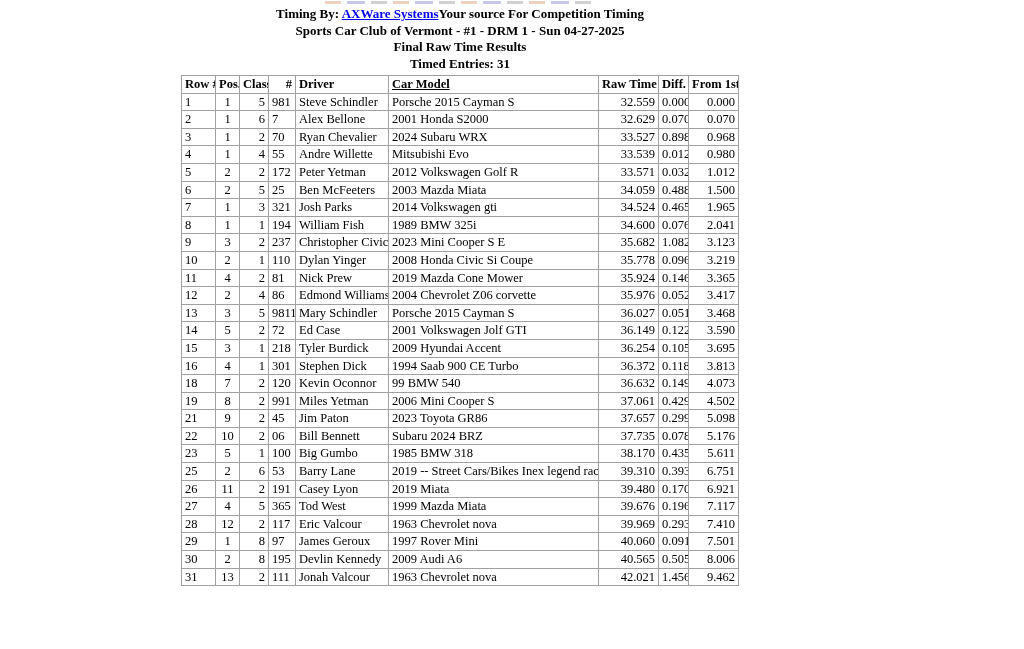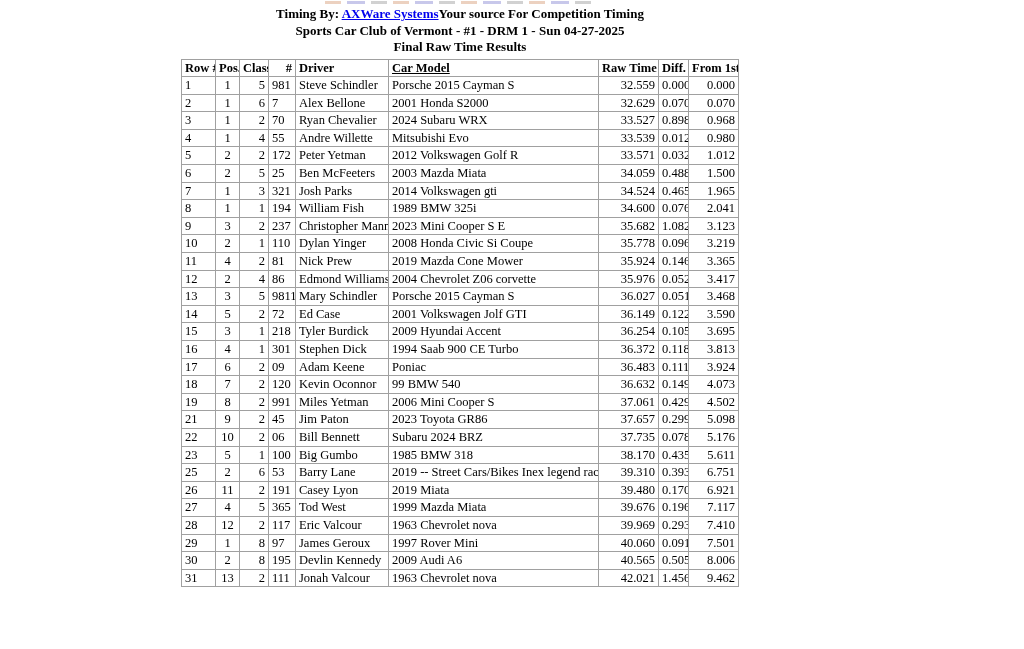--- a/index.html
+++ b/index.html
@@ -88,20 +88,21 @@
 <body>
 
 <div class="page">
 
   <div class="top-sliver"></div>
 
   <div class="header-block">
     <div class="hline"><span>Timing By: </span><a class="timing-link" href="#">AXWare Systems</a><span>Your source For Competition Timing</span></div>
     <div class="hline">Sports Car Club of Vermont - #1 - DRM 1 - Sun 04-27-2025</div>
     <div class="hline">Final Raw Time Results</div>
+    <div class="hline">Timed Entries: 31</div>
   </div>
 
   <table class="results">
     <colgroup>
       <col class="w0">
         <col class="w1">
         <col class="w2">
         <col class="w3">
         <col class="w4">
       <col class="w5">
@@ -209,21 +210,21 @@
           <td class="c5">1989 BMW 325i</td>
           <td class="c6">34.600</td>
           <td class="c7">0.076</td>
           <td class="c8">2.041</td>
         </tr>
         <tr>
           <td class="c0">9</td>
           <td class="c1">3</td>
           <td class="c2">2</td>
           <td class="c3">237</td>
-          <td class="c4">Christopher Mann</td>
+          <td class="c4">Christopher Civic</td>
           <td class="c5">2023 Mini Cooper S E</td>
           <td class="c6">35.682</td>
           <td class="c7">1.082</td>
           <td class="c8">3.123</td>
         </tr>
         <tr>
           <td class="c0">10</td>
           <td class="c1">2</td>
           <td class="c2">1</td>
           <td class="c3">110</td>
@@ -293,31 +294,20 @@
           <td class="c1">4</td>
           <td class="c2">1</td>
           <td class="c3">301</td>
           <td class="c4">Stephen Dick</td>
           <td class="c5">1994 Saab 900 CE Turbo</td>
           <td class="c6">36.372</td>
           <td class="c7">0.118</td>
           <td class="c8">3.813</td>
         </tr>
         <tr>
-          <td class="c0">17</td>
-          <td class="c1">6</td>
-          <td class="c2">2</td>
-          <td class="c3">09</td>
-          <td class="c4">Adam Keene</td>
-          <td class="c5">Poniac</td>
-          <td class="c6">36.483</td>
-          <td class="c7">0.111</td>
-          <td class="c8">3.924</td>
-        </tr>
-        <tr>
           <td class="c0">18</td>
           <td class="c1">7</td>
           <td class="c2">2</td>
           <td class="c3">120</td>
           <td class="c4">Kevin Oconnor</td>
           <td class="c5">99 BMW 540</td>
           <td class="c6">36.632</td>
           <td class="c7">0.149</td>
           <td class="c8">4.073</td>
         </tr>

